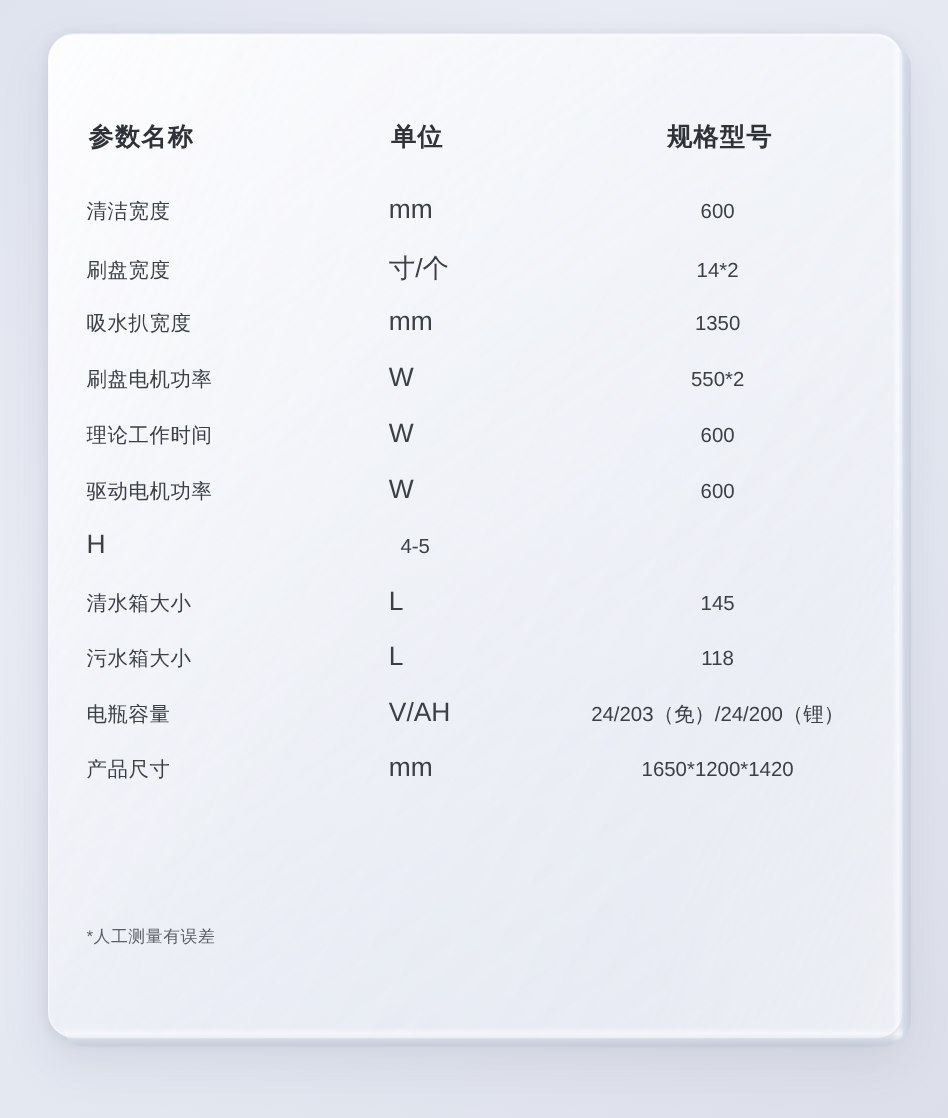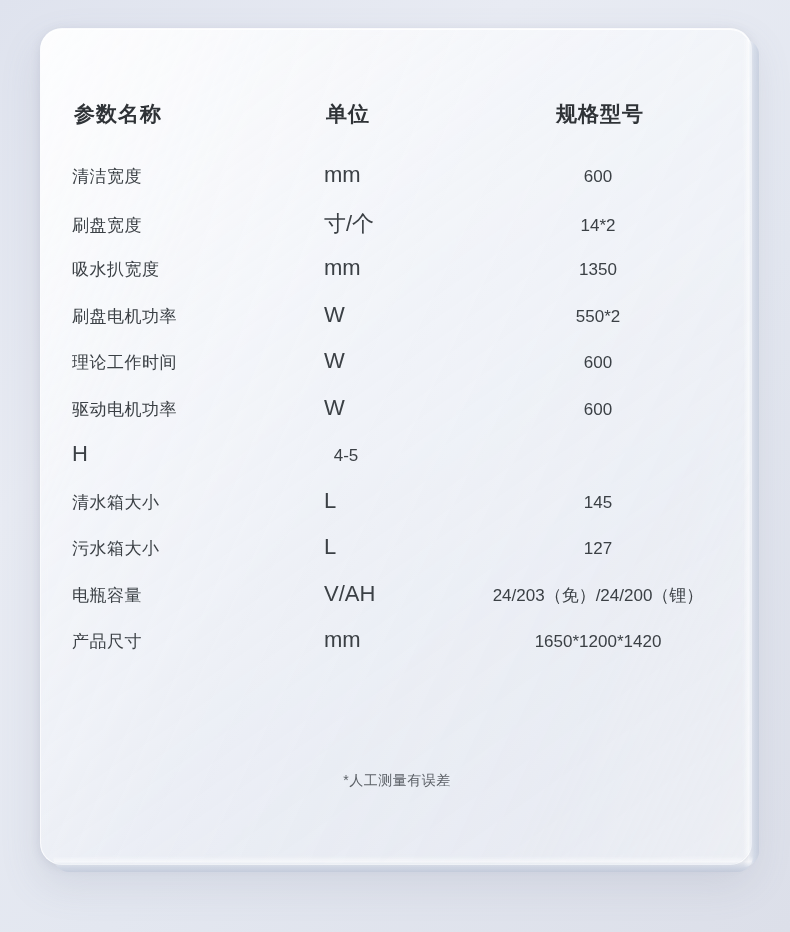--- a/index.html
+++ b/index.html
@@ -112,21 +112,21 @@
     font-size: 17px;
     color: #3b4045;
     text-align: center;
   }
 
   .footnote {
     position: absolute;
     left: 72px;
     top: 772px;
     width: 650px;
-    text-align: center;
+    text-align: left;
     padding-right: 8px;
     font-size: 14px;
     color: #5b6066;
     letter-spacing: 0.5px;
   }
 </style>
 </head>
 <body>
 
 <div class="page">
@@ -189,21 +189,21 @@
 
     <div class="row body-row">
       <div class="cell-name col-name">清水箱大小</div>
       <div class="cell-unit col-unit">L</div>
       <div class="cell-spec col-spec">145</div>
     </div>
 
     <div class="row body-row">
       <div class="cell-name col-name">污水箱大小</div>
       <div class="cell-unit col-unit">L</div>
-      <div class="cell-spec col-spec">127</div>
+      <div class="cell-spec col-spec">118</div>
     </div>
 
     <div class="row body-row">
       <div class="cell-name col-name">电瓶容量</div>
       <div class="cell-unit col-unit">V/AH</div>
       <div class="cell-spec col-spec">24/203（免）/24/200（锂）</div>
     </div>
 
 
     <div class="row body-row">

